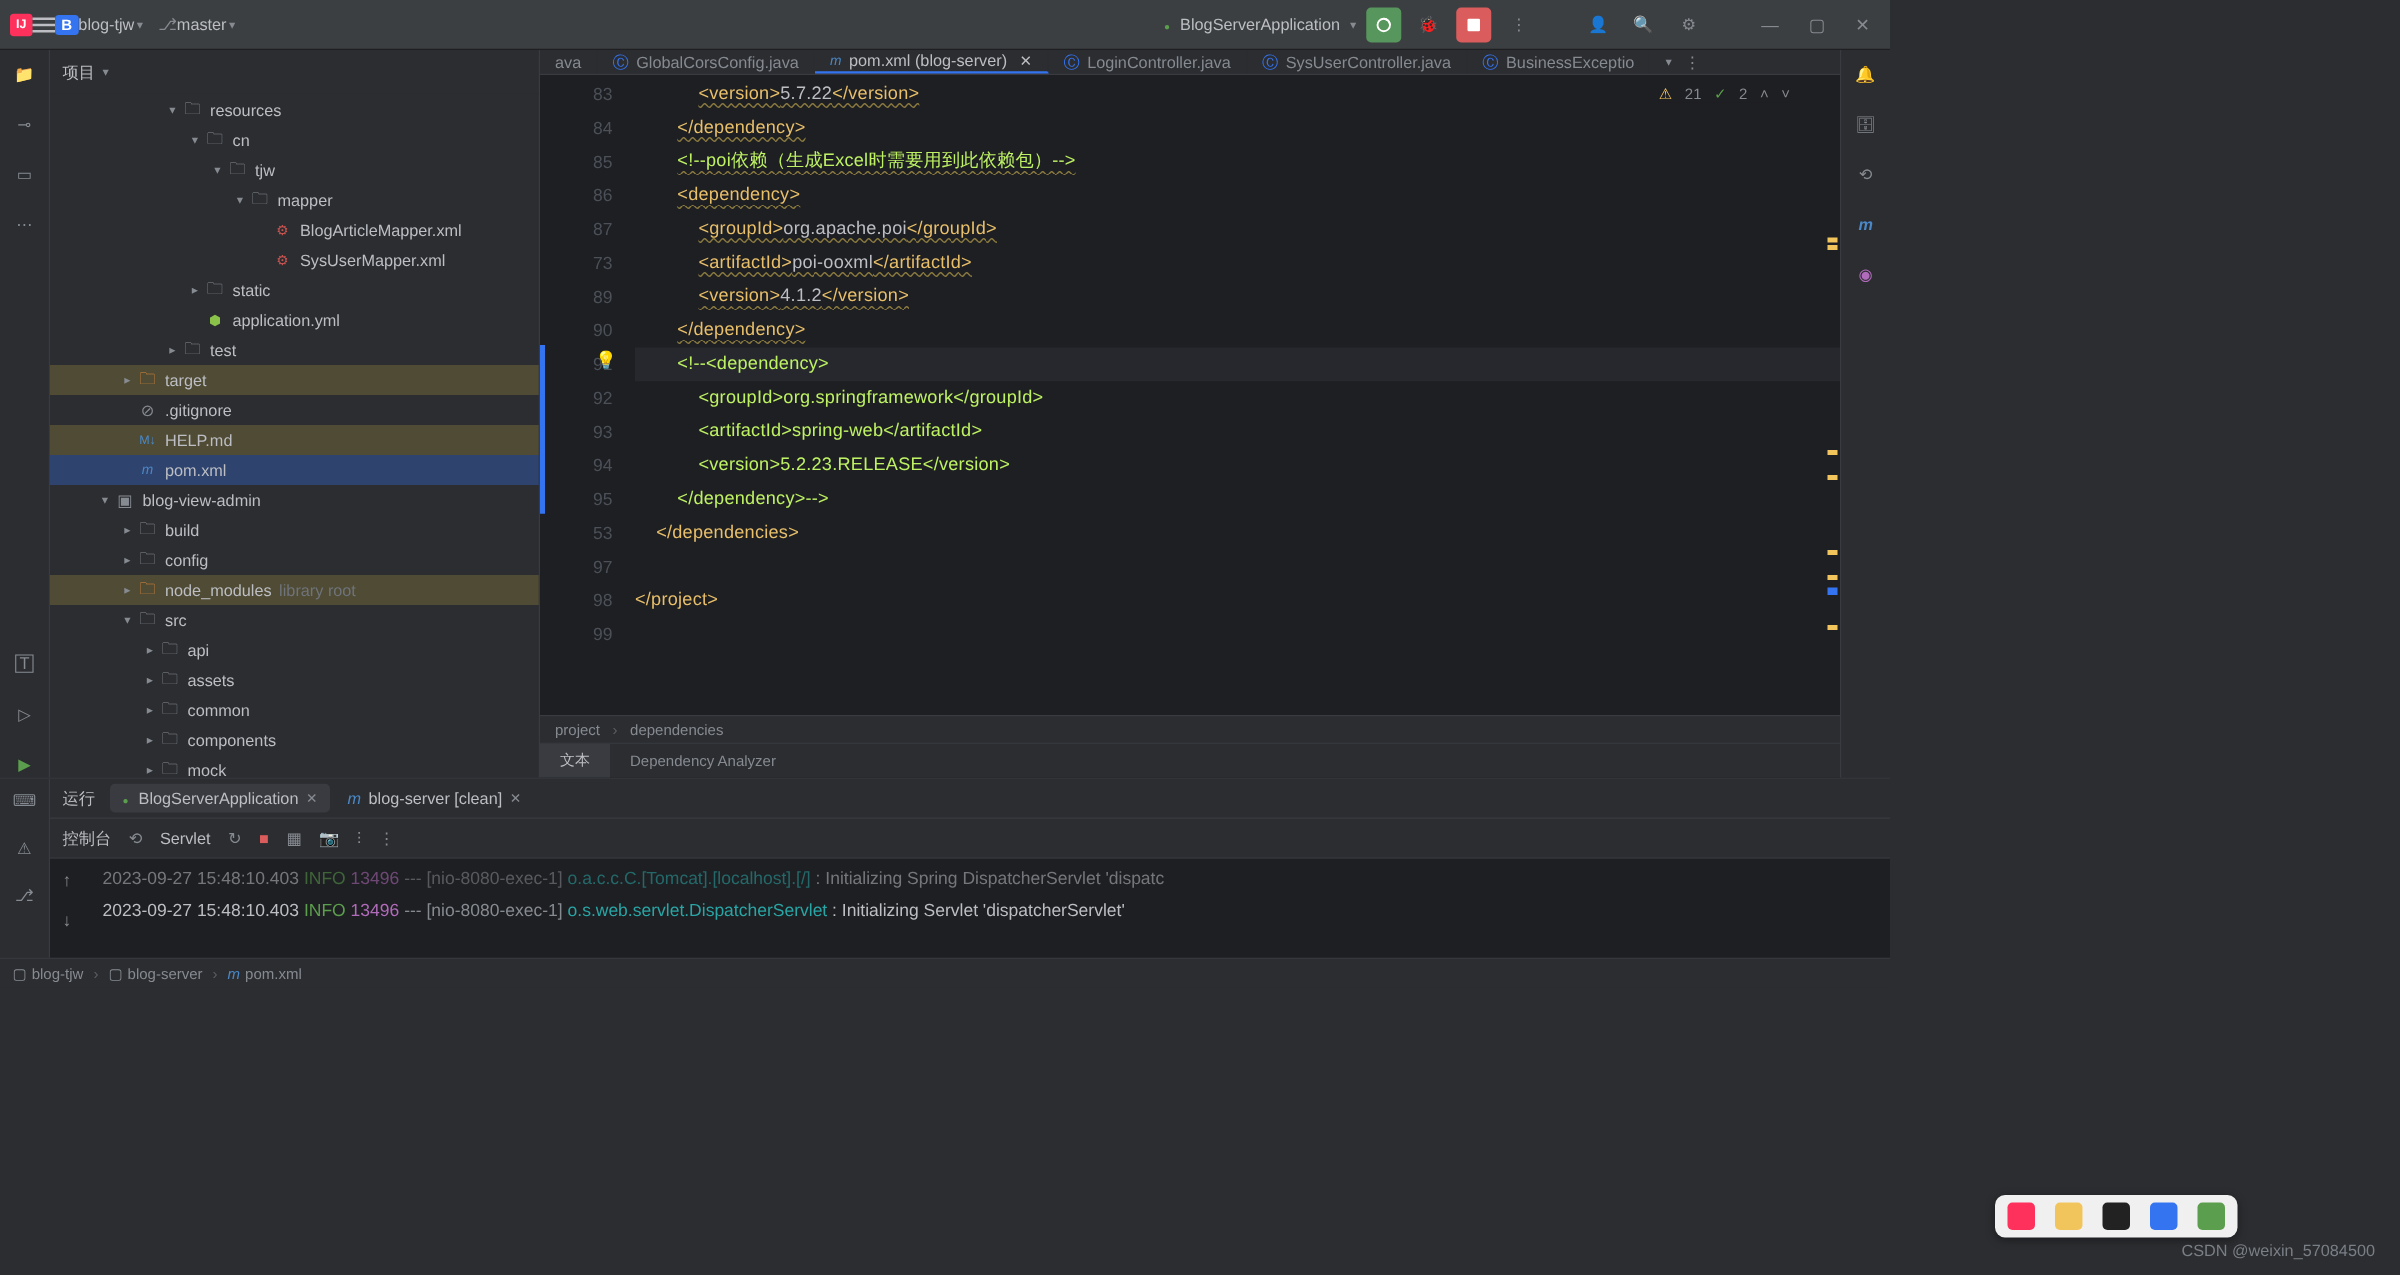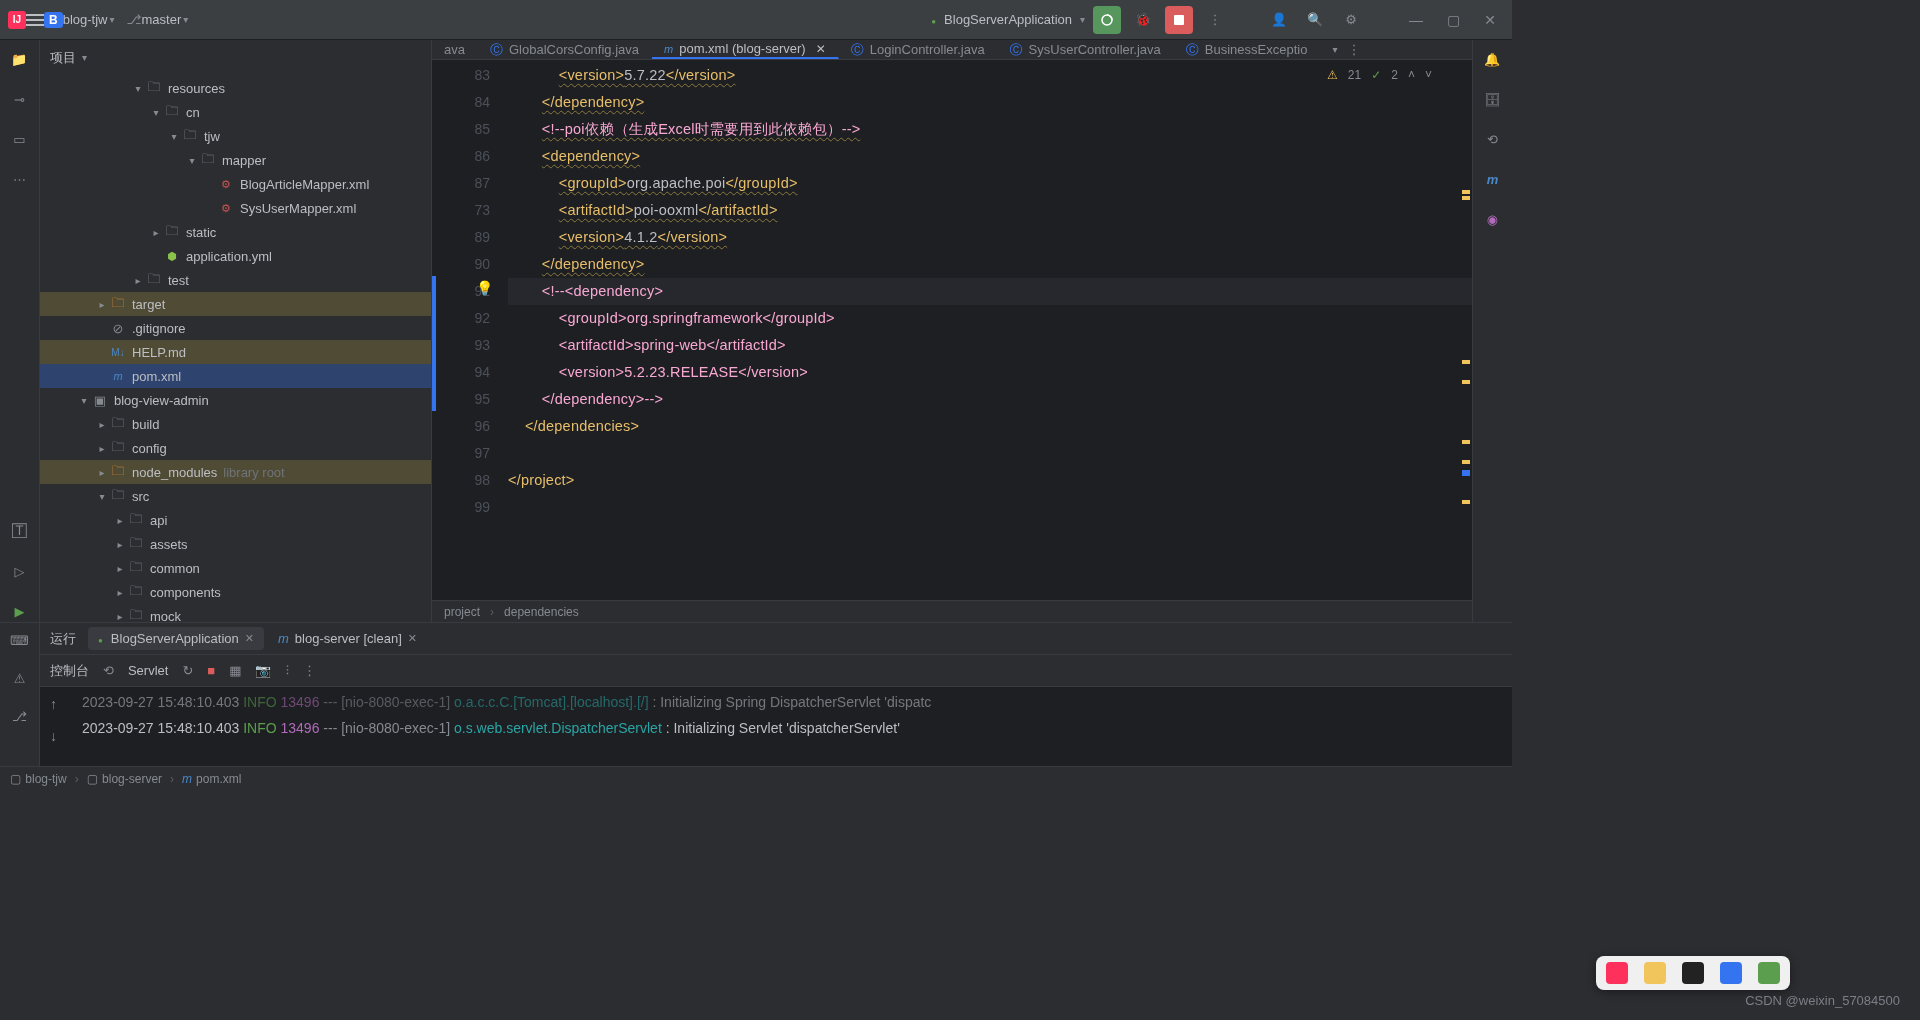--- a/index.html
+++ b/index.html
@@ -50,21 +50,21 @@
 
 .editor-wrap { flex: 1; display: flex; position: relative; overflow: hidden; }
 .gutter { width: 76px; background: #1e1f22; text-align: right; padding-right: 18px; color: #4b5059; font-family: "JetBrains Mono", Consolas, monospace; font-size: 14px; line-height: 27px; padding-top: 2px; position: relative; }
 .gutter-change { position: absolute; left: 0; width: 4px; background: #3574f0; }
 .code { flex: 1; font-family: "JetBrains Mono", Consolas, monospace; font-size: 14.5px; line-height: 27px; padding-top: 2px; white-space: pre; letter-spacing: 0.2px; overflow: hidden; }
 .code-line { height: 27px; }
 .code-line.current { background: #26282e; }
 .bulb { position: absolute; left: 44px; color: #f2c55c; font-size: 14px; }
 .xml-tag { color: #e8bf6a; }
 .xml-val { color: #bcbec4; }
-.comment { color: #f9a8d4; }
+.comment { color: #bef264; }
 .underline { text-decoration: underline wavy #8a7a3f; text-decoration-thickness: 1px; text-underline-offset: 3px; }
 .inspections { position: absolute; top: 8px; right: 40px; display: flex; align-items: center; gap: 10px; font-size: 12px; color: #868a91; background: #1e1f22; }
 .warn-icon { color: #f2c55c; }
 .check-icon { color: #5b9e4d; }
 
 .right-rail { width: 40px; background: #2b2d30; border-left: 1px solid #393b40; display: flex; flex-direction: column; align-items: center; padding-top: 8px; gap: 18px; }
 .marks { position: absolute; right: 0; top: 0; width: 12px; height: 100%; }
 .mark { position: absolute; right: 2px; width: 8px; height: 4px; background: #f2c55c; }
 .mark.blue { background: #3574f0; }
 
@@ -320,21 +320,21 @@
           <div>86</div>
           <div>87</div>
           <div>73</div>
           <div>89</div>
           <div>90</div>
           <div>91</div>
           <div>92</div>
           <div>93</div>
           <div>94</div>
           <div>95</div>
-          <div>96</div>
+          <div>53</div>
           <div>97</div>
           <div>98</div>
           <div>99</div>
         </div>
       <div class="code" id="code"><div class="code-line">            <span class="xml-tag underline">&lt;version&gt;</span><span class="xml-val underline">5.7.22</span><span class="xml-tag underline">&lt;/version&gt;</span></div><div class="code-line">        <span class="xml-tag underline">&lt;/dependency&gt;</span></div><div class="code-line">        <span class="comment underline">&lt;!--poi依赖（生成Excel时需要用到此依赖包）--&gt;</span></div><div class="code-line">        <span class="xml-tag underline">&lt;dependency&gt;</span></div><div class="code-line">            <span class="xml-tag underline">&lt;groupId&gt;</span><span class="xml-val underline">org.apache.poi</span><span class="xml-tag underline">&lt;/groupId&gt;</span></div><div class="code-line">            <span class="xml-tag underline">&lt;artifactId&gt;</span><span class="xml-val underline">poi-ooxml</span><span class="xml-tag underline">&lt;/artifactId&gt;</span></div><div class="code-line">            <span class="xml-tag underline">&lt;version&gt;</span><span class="xml-val underline">4.1.2</span><span class="xml-tag underline">&lt;/version&gt;</span></div><div class="code-line">        <span class="xml-tag underline">&lt;/dependency&gt;</span></div><div class="code-line current">        <span class="comment">&lt;!--&lt;dependency&gt;</span></div><div class="code-line">            <span class="comment">&lt;groupId&gt;org.springframework&lt;/groupId&gt;</span></div><div class="code-line">            <span class="comment">&lt;artifactId&gt;spring-web&lt;/artifactId&gt;</span></div><div class="code-line">            <span class="comment">&lt;version&gt;5.2.23.RELEASE&lt;/version&gt;</span></div><div class="code-line">        <span class="comment">&lt;/dependency&gt;--&gt;</span></div><div class="code-line">    <span class="xml-tag">&lt;/dependencies&gt;</span></div><div class="code-line"></div><div class="code-line"><span class="xml-tag">&lt;/project&gt;</span></div><div class="code-line"></div></div>
       <div class="inspections">
         <span class="warn-icon">⚠</span>
         <span>21</span>
         <span class="check-icon">✓</span>
         <span>2</span>
@@ -350,20 +350,24 @@
           <div class="mark" style="top:400px"></div>
         <div class="mark blue" style="top:410px;height:6px"></div>
         <div class="mark" style="top:440px"></div>
       </div>
     <span class="bulb" style="top: 220px;">💡</span>
       </div>
     <div class="breadcrumb">
       <span>project</span>
       <span class="sb-sep">›</span>
       <span>dependencies</span>
+    </div>
+    <div class="sub-tabs">
+      <div class="sub-tab active">文本</div>
+      <div class="sub-tab">Dependency Analyzer</div>
     </div>
   </div>
 
   <div class="right-rail">
     <div class="rail-icon">🔔</div>
     <div class="rail-icon">🗄</div>
     <div class="rail-icon">⟲</div>
     <div class="rail-icon" style="color:#4a88c7;font-style:italic;font-weight:bold">m</div>
     <div class="rail-icon" style="color:#b06bba">◉</div>
   </div>

